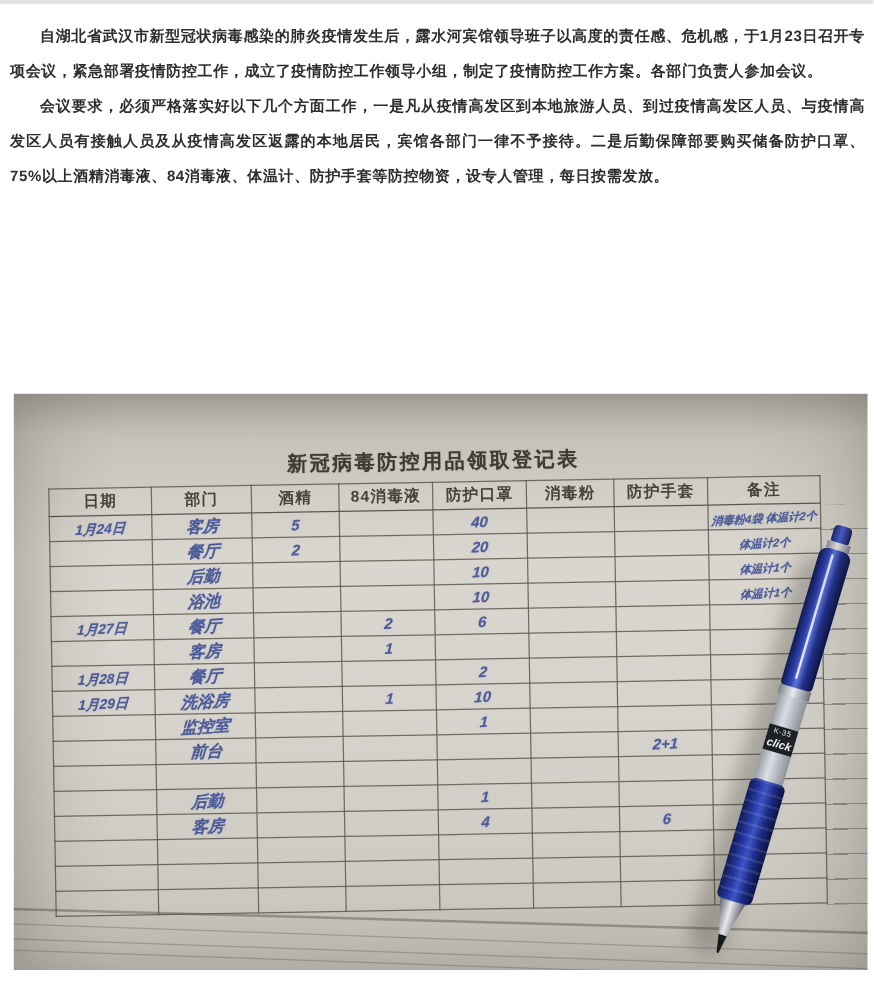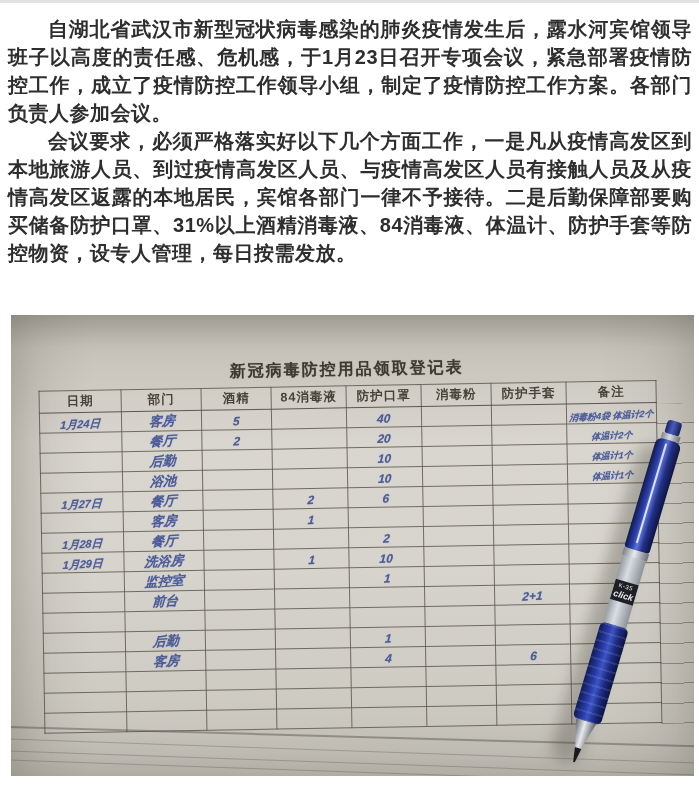--- a/index.html
+++ b/index.html
@@ -13,21 +13,21 @@
   .page-top-border{
     position:absolute; top:0; left:0; width:699px; height:3px;
     background:#e3e3e3;
   }
   
   .doc-text{
     position:absolute; top:15px; left:8px; width:684px;
     color:#2e2e2e;
   }
   .doc-text p{
-    font-size:20px; line-height:28px; font-weight:600;
+    font-size:12px; line-height:28px; font-weight:600;
     text-indent:2em; letter-spacing:0.5px; text-align:justify;
   }
   
   .photo{
     position:absolute; top:315px; left:11px; width:683px; height:461px;
     overflow:hidden;
     background:linear-gradient(180deg,#aca89f 0%,#c7c3bb 7%,#d7d4cc 28%,#d5d2ca 55%,#cbc8c0 82%,#bfbcb4 100%);
   }
   .photo::before{ 
     content:""; position:absolute; inset:0; z-index:6; pointer-events:none;
@@ -154,21 +154,21 @@
     clip-path:polygon(8% 0,92% 0,60% 100%,40% 100%);
   }
 </style>
 </head>
 <body>
 
 <div class="page-top-border"></div>
 
 <div class="doc-text">
   <p>自湖北省武汉市新型冠状病毒感染的肺炎疫情发生后，露水河宾馆领导班子以高度的责任感、危机感，于1月23日召开专项会议，紧急部署疫情防控工作，成立了疫情防控工作领导小组，制定了疫情防控工作方案。各部门负责人参加会议。</p>
-  <p>会议要求，必须严格落实好以下几个方面工作，一是凡从疫情高发区到本地旅游人员、到过疫情高发区人员、与疫情高发区人员有接触人员及从疫情高发区返露的本地居民，宾馆各部门一律不予接待。二是后勤保障部要购买储备防护口罩、31%以上酒精消毒液、84消毒液、体温计、防护手套等防控物资，设专人管理，每日按需发放。</p>
+  <p>会议要求，必须严格落实好以下几个方面工作，一是凡从疫情高发区到本地旅游人员、到过疫情高发区人员、与疫情高发区人员有接触人员及从疫情高发区返露的本地居民，宾馆各部门一律不予接待。二是后勤保障部要购买储备防护口罩、75%以上酒精消毒液、84消毒液、体温计、防护手套等防控物资，设专人管理，每日按需发放。</p>
 </div>
 
 <div class="photo">
   <div class="photo-inner">
 
     <div class="form">
       <div class="form-title">新冠病毒防控用品领取登记表</div>
       <table class="form-table">
         <thead>
           <tr>

